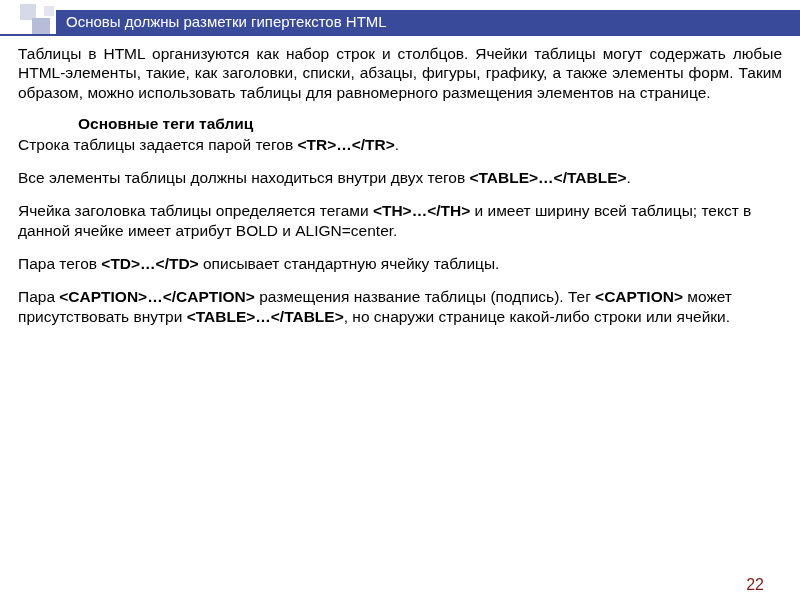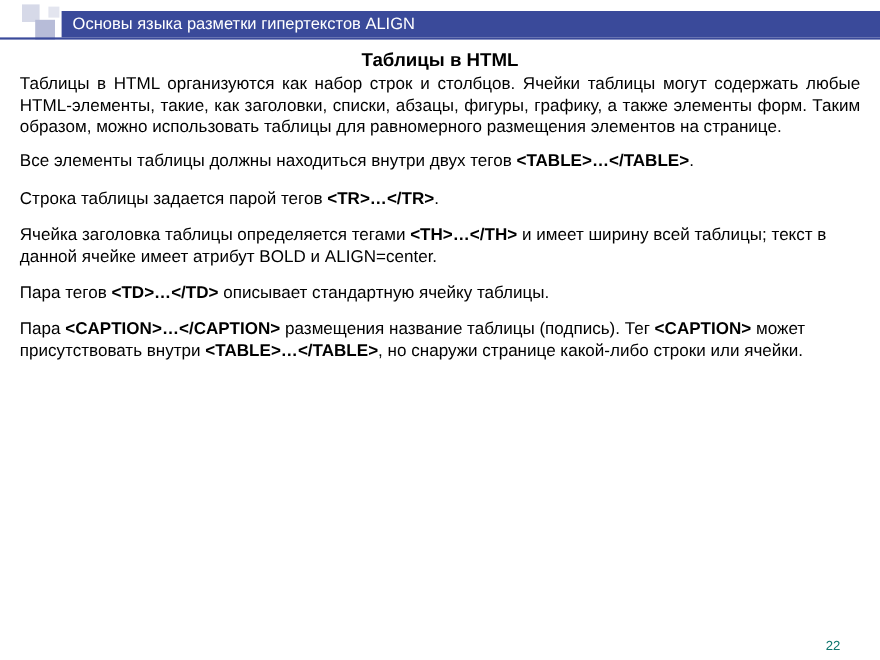--- a/index.html
+++ b/index.html
@@ -52,46 +52,46 @@
     font-size: 15.5px;
     margin-left: 60px;
     margin-bottom: 1px;
   }
   .para { margin-bottom: 14px; }
   .para:last-child { margin-bottom: 0; }
   b { font-weight: bold; }
   .page-num {
     position: absolute;
     bottom: 6px; right: 36px;
-    font-size: 12px;
-    color: #0f766e;
+    font-size: 16px;
+    color: #7f1d1d;
   }
 </style>
 </head>
 <body>
 
 <div class="top-decor">
   <div class="sq1"></div>
   <div class="sq2"></div>
   <div class="sq3"></div>
-  <div class="title-bar">Основы языка разметки гипертекстов ALIGN</div>
+  <div class="title-bar">Основы должны разметки гипертекстов HTML</div>
   <div class="title-underline"></div>
 </div>
 
 <div class="content">
-  <div class="main-heading">Таблицы в HTML</div>
   <div class="intro">Таблицы в HTML организуются как набор строк и столбцов. Ячейки таблицы могут содержать любые HTML-элементы, такие, как заголовки, списки, абзацы, фигуры, графику, а также элементы форм. Таким образом, можно использовать таблицы для равномерного размещения элементов на странице.</div>
 
+  <div class="sub-heading">Основные теги таблиц</div>
+
+  <div class="para">
+    <span>Строка таблицы задается парой тегов </span><b>&lt;TR&gt;…&lt;/TR&gt;</b><span>.</span>
+  </div>
 
   <div class="para">
     <span>Все элементы таблицы должны находиться внутри двух тегов </span><b>&lt;TABLE&gt;…&lt;/TABLE&gt;</b><span>.</span>
-  </div>
-
-  <div class="para">
-    <span>Строка таблицы задается парой тегов </span><b>&lt;TR&gt;…&lt;/TR&gt;</b><span>.</span>
   </div>
 
   <div class="para">
     <span>Ячейка заголовка таблицы определяется тегами </span><b>&lt;TH&gt;…&lt;/TH&gt;</b><span>  и имеет ширину всей таблицы; текст в данной ячейке имеет атрибут BOLD и ALIGN=center.</span>
   </div>
 
   <div class="para">
     <span>Пара тегов </span><b>&lt;TD&gt;…&lt;/TD&gt;</b><span> описывает стандартную ячейку таблицы.</span>
   </div>
 

